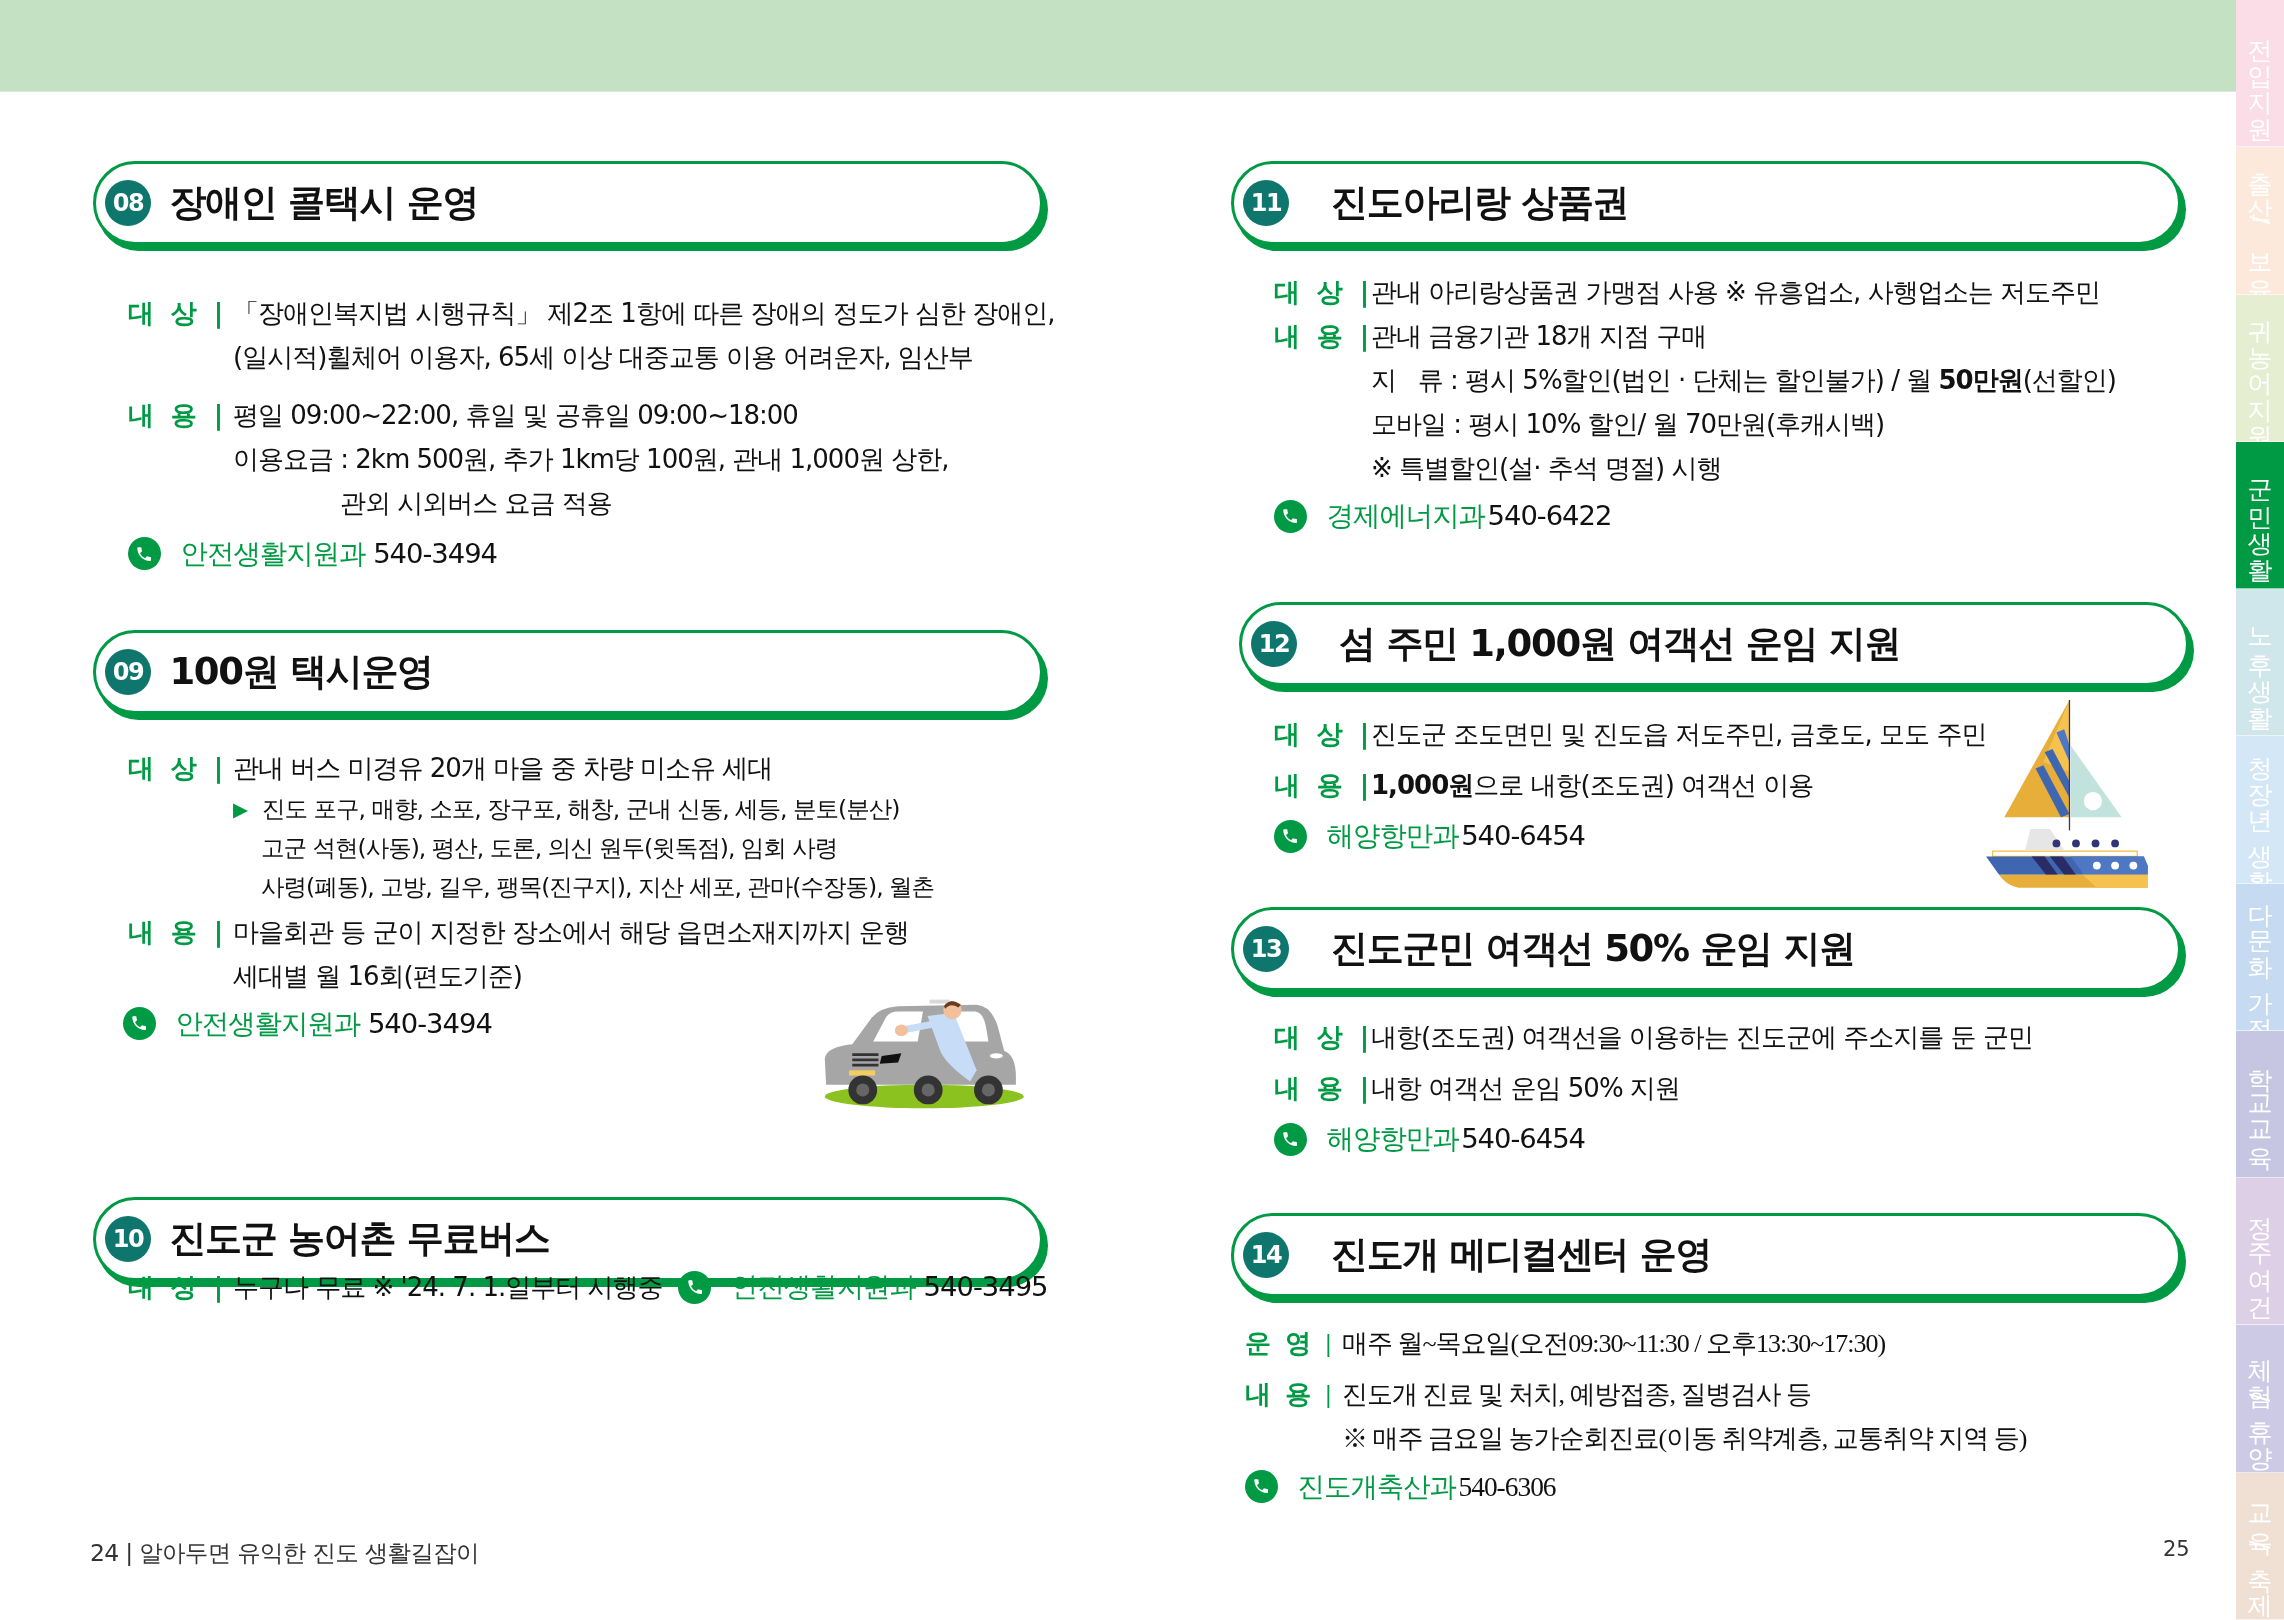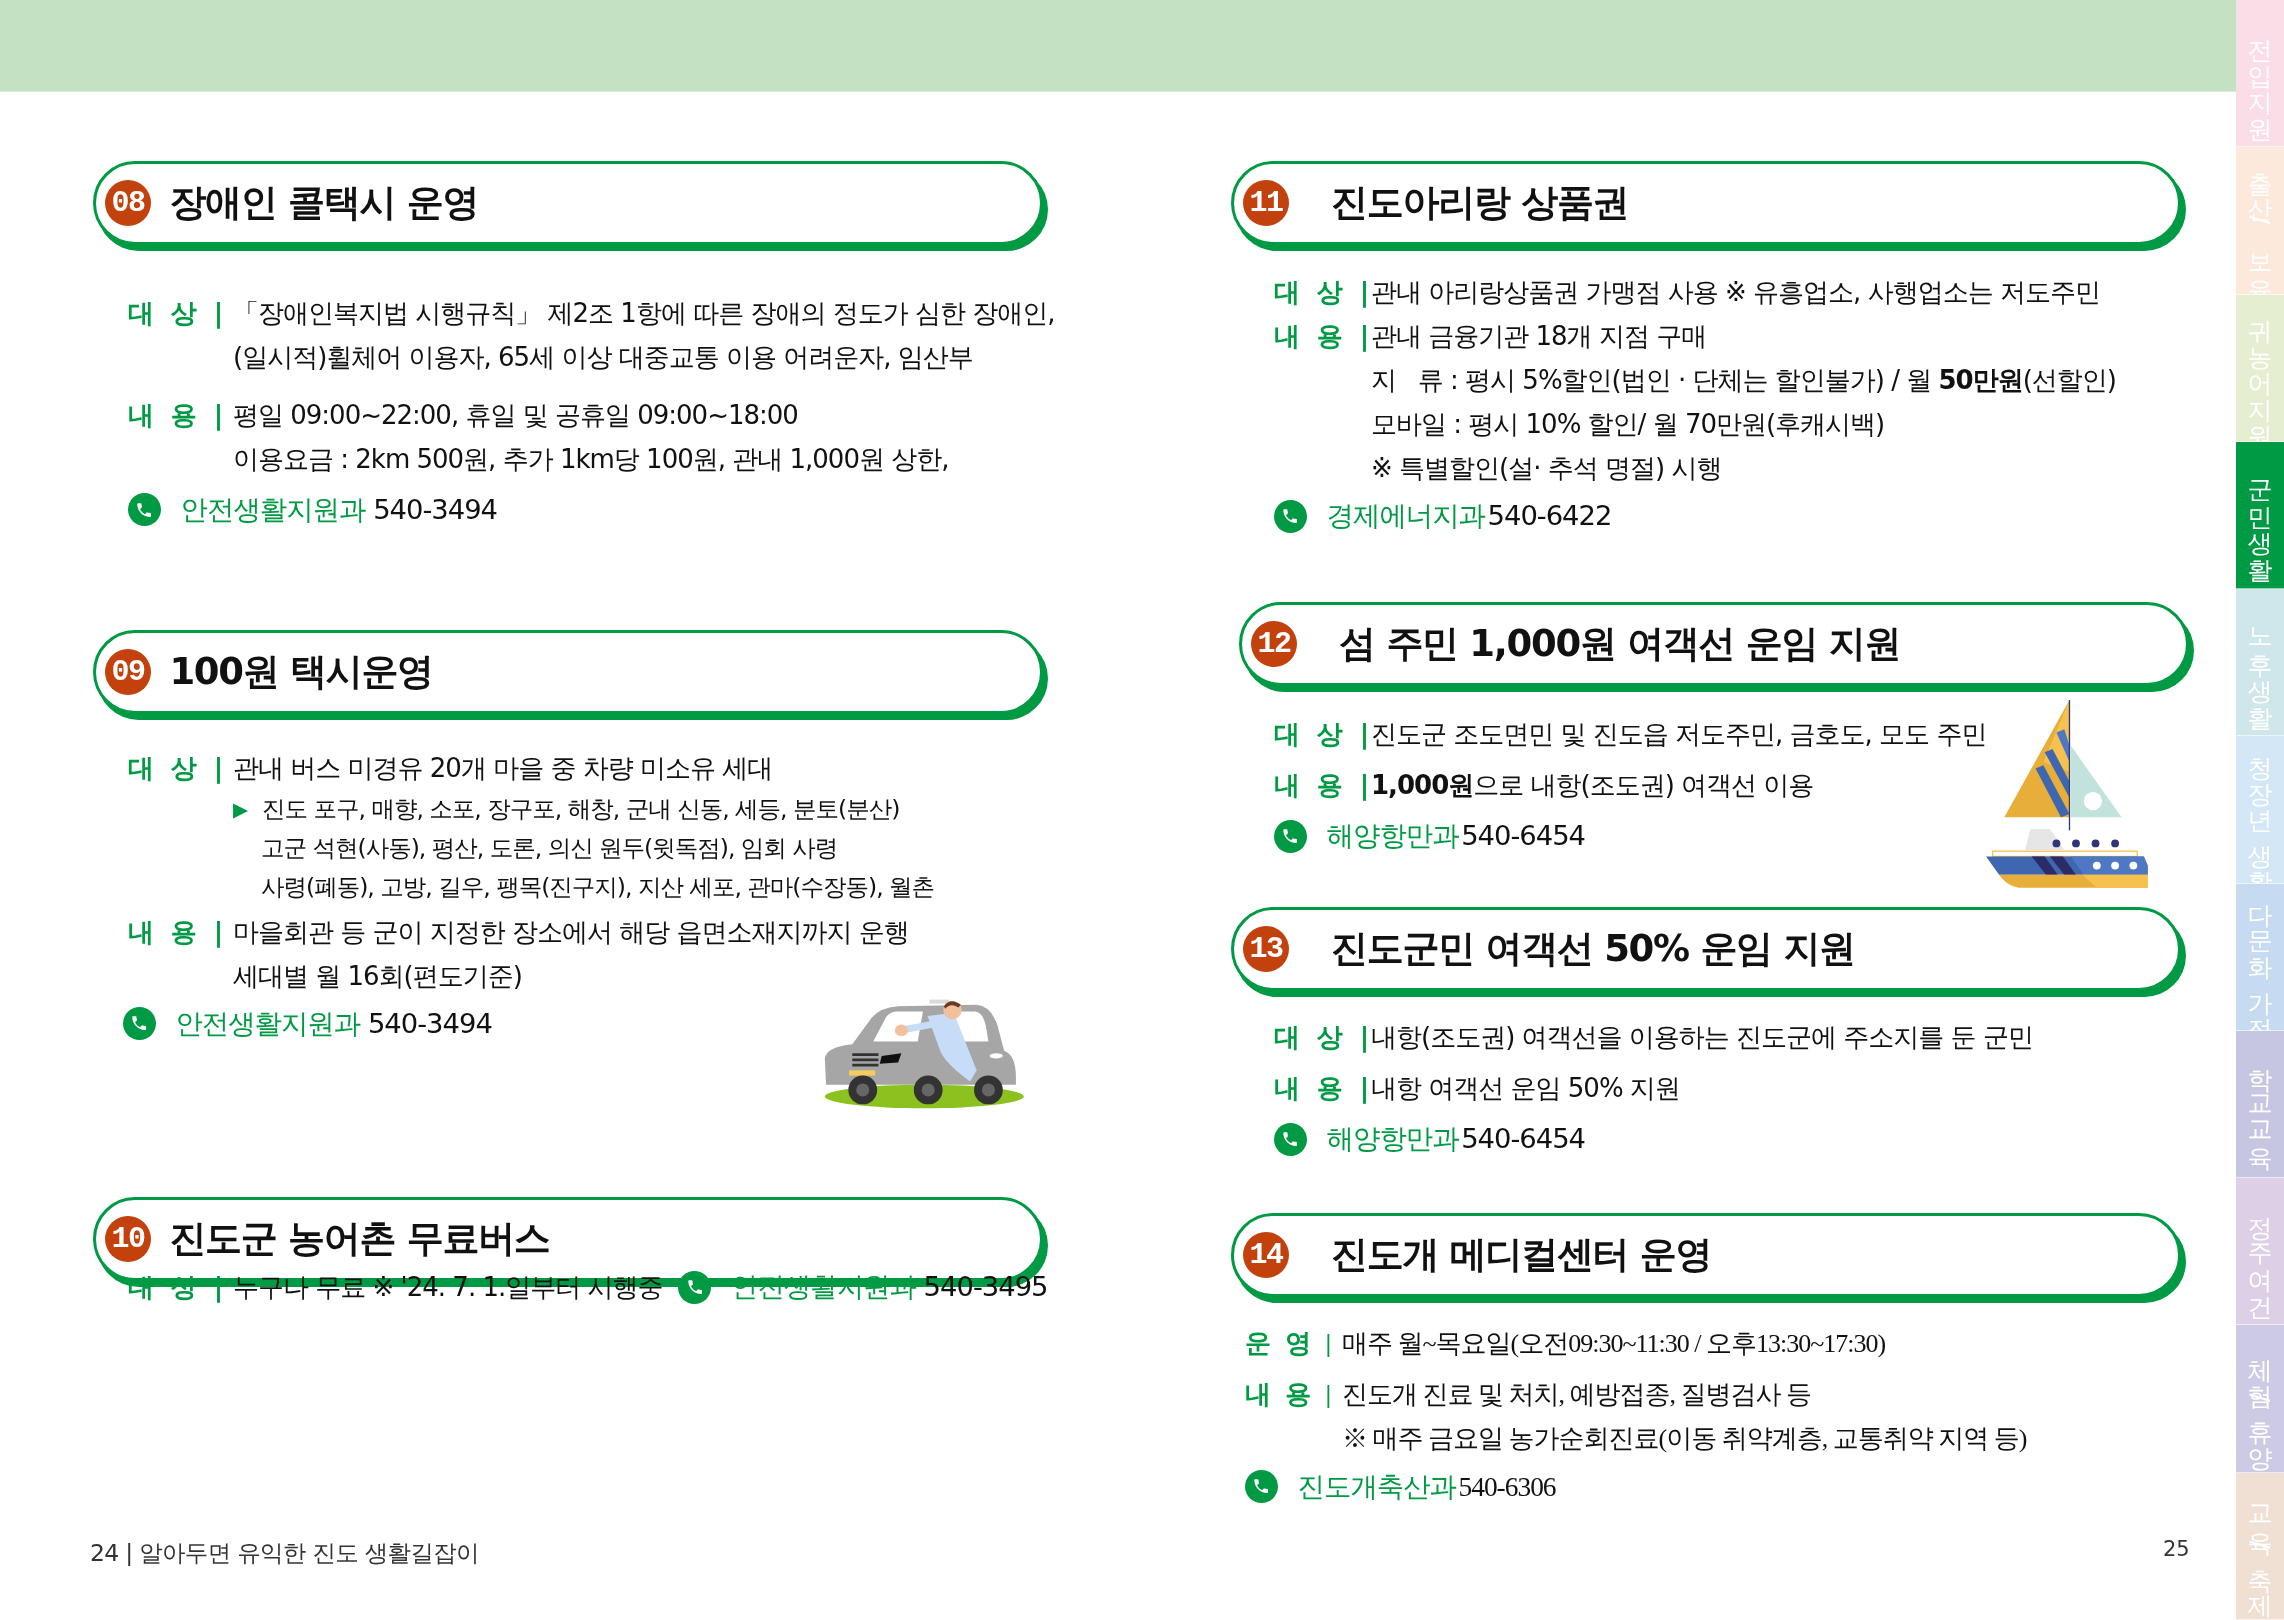--- a/index.html
+++ b/index.html
@@ -11,21 +11,21 @@
   
   .side-tabs { position: absolute; right: 0; top: 0; width: 48px; height: 1620px; display: flex; flex-direction: column; }
   .side-tab { flex: 1; display: flex; align-items: center; justify-content: center; border-bottom: 1.3px solid rgba(255,255,255,0.6); }
   .side-tab span { writing-mode: vertical-rl; color: #ffffff; font-size: 25px; letter-spacing: 1.3px; white-space: nowrap; }
 
   
   .section { position: absolute; }
   .pill { position: relative; height: 90px; }
   .pill-shadow { position: absolute; left: 3.9px; top: 6.5px; right: 0; bottom: 0; border-radius: 45px; background: #009a44; }
   .pill-body { position: absolute; left: 0; top: 0; right: 5.2px; bottom: 6.5px; border-radius: 42px; background: #fff; border: 3.3px solid #009a44; display: flex; align-items: center; }
-  .num-badge { width: 46px; height: 46px; border-radius: 50%; background: #c2410c; color: #fff; font-weight: bold; font-size: 30px; display: flex; align-items: center; justify-content: center; margin-left: 9.1px; letter-spacing: -1.3px; font-family: Liberation Mono, monospace; }
+  .num-badge { width: 46px; height: 46px; border-radius: 50%; background: #0f766e; color: #fff; font-weight: bold; font-size: 24px; display: flex; align-items: center; justify-content: center; margin-left: 9.1px; letter-spacing: -1.3px; }
   .pill-title { font-weight: bold; font-size: 37px; color: #111; margin-left: 19.6px; letter-spacing: -1.3px; white-space: nowrap; }
   .left-col .pill-title { margin-left: 18.3px; }
   .right-col .pill-title { margin-left: 42px; }
 
   .rows { position: absolute; }
   .row { display: flex; align-items: flex-start; font-size: 26px; line-height: 44px; letter-spacing: -1px; white-space: nowrap; }
   .row-label { width: 105px; color: #009a44; font-weight: bold; flex: none; letter-spacing: 3.9px; }
   .right-col .row-label { width: 97px; }
   .row-text { color: #111; }
   .line { display: block; }
@@ -97,20 +97,21 @@
     <span class="row-text">
       <span class="line">「장애인복지법 시행규칙」 제2조 1항에 따른 장애의 정도가 심한 장애인,</span>
       <span class="line">(일시적)휠체어 이용자, 65세 이상 대중교통 이용 어려운자, 임산부</span>
     </span>
   </div>
   <div class="row" style="margin-top:14.4px;">
     <span class="row-label">내 용 |</span>
     <span class="row-text">
       <span class="line">평일 09:00~22:00, 휴일 및 공휴일 09:00~18:00</span>
       <span class="line">이용요금 : 2km 500원, 추가 1km당 100원, 관내 1,000원 상한,</span>
+      <span class="line" style="padding-left:107px">관외 시외버스 요금 적용</span>
     </span>
   </div>
   <div class="contact" style="margin-top:2.6px;">
     <span class="phone-icon">
         <svg width="18.3" height="18.3" viewBox="0 0 24 24">
           <path fill="#fff" d="M6.6 10.8c1.4 2.8 3.8 5.1 6.6 6.6l2.2-2.2c.3-.3.7-.4 1-.2 1.1.4 2.3.6 3.6.6.6 0 1 .4 1 1V20c0 .6-.4 1-1 1C10.6 21 3 13.4 3 4c0-.6.4-1 1-1h3.5c.6 0 1 .4 1 1 0 1.3.2 2.5.6 3.6.1.3 0 .7-.2 1L6.6 10.8z"></path>
         </svg>
       </span>
     <span class="contact-dept">안전생활지원과</span>
     <span class="contact-num">540-3494</span>

